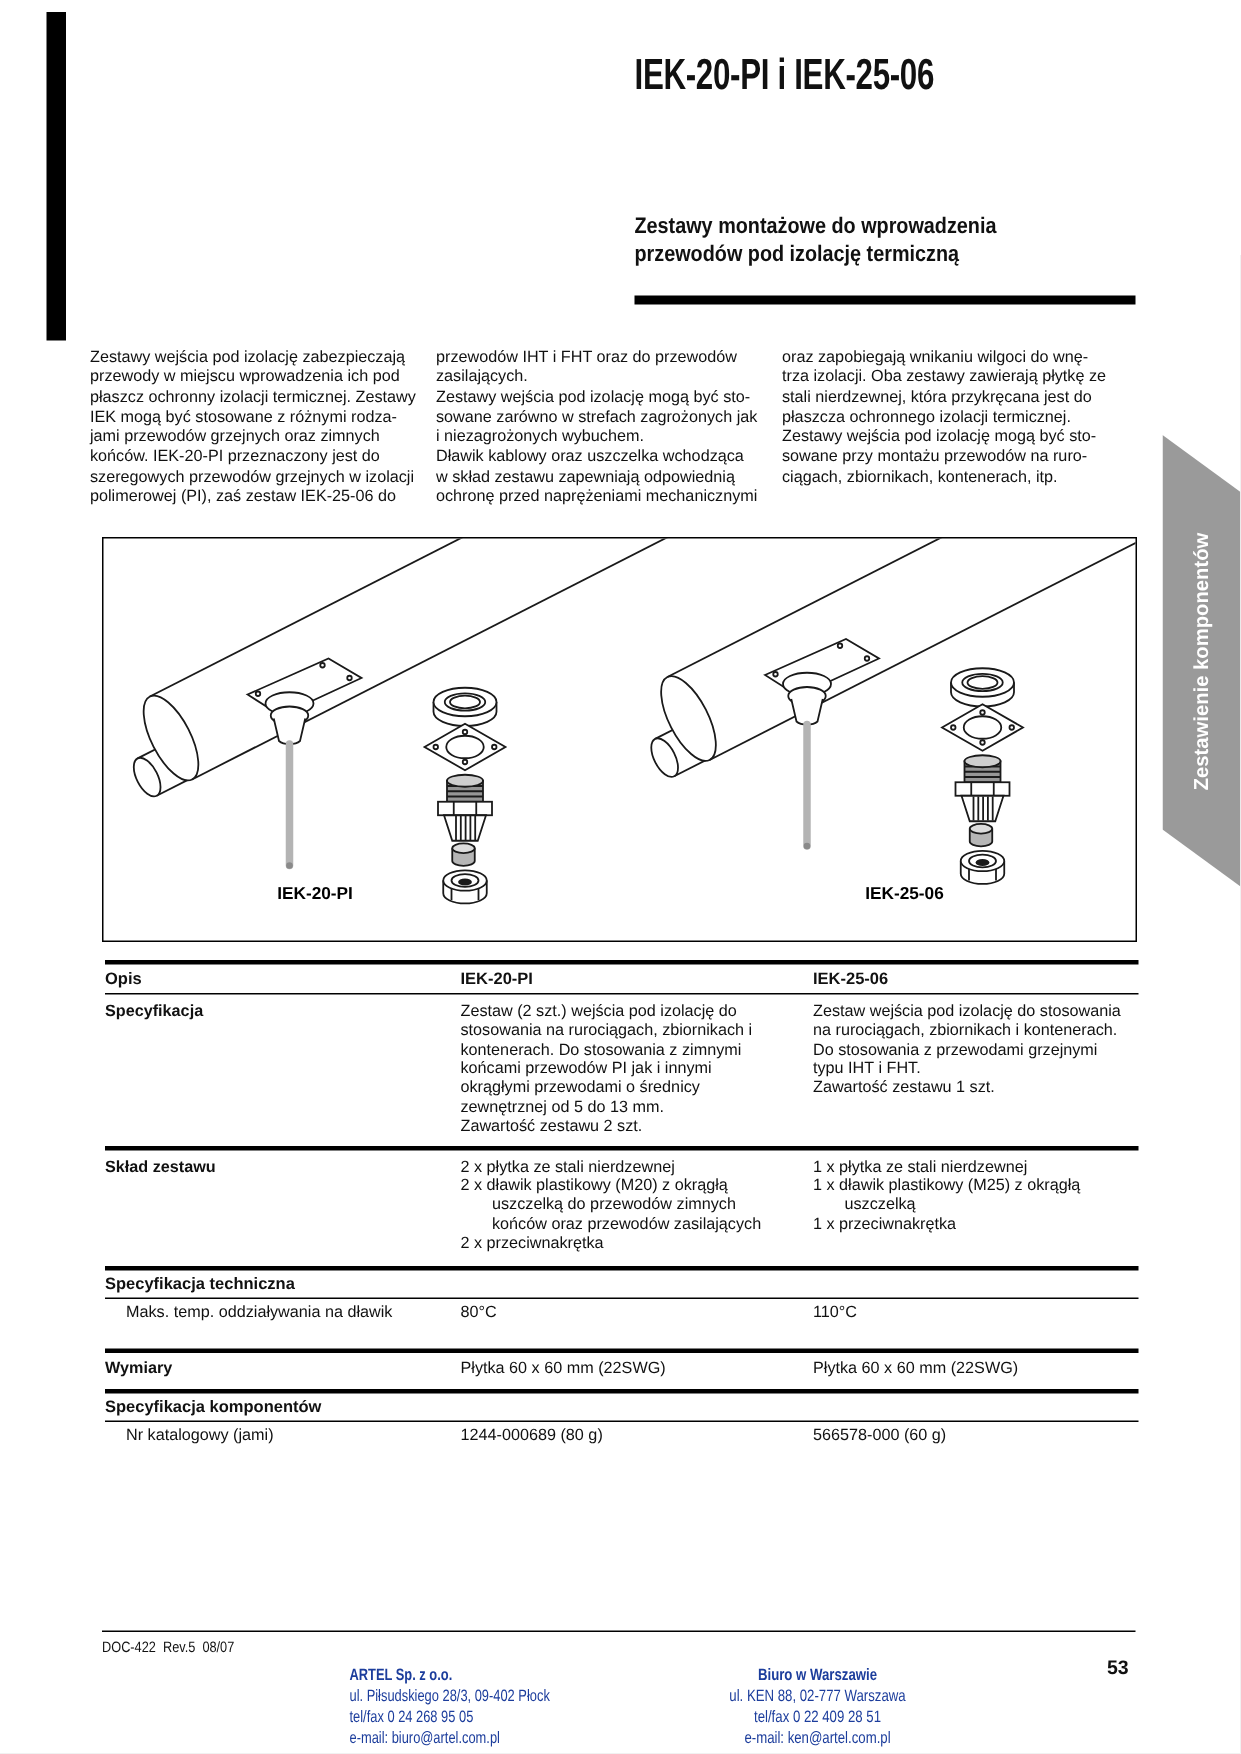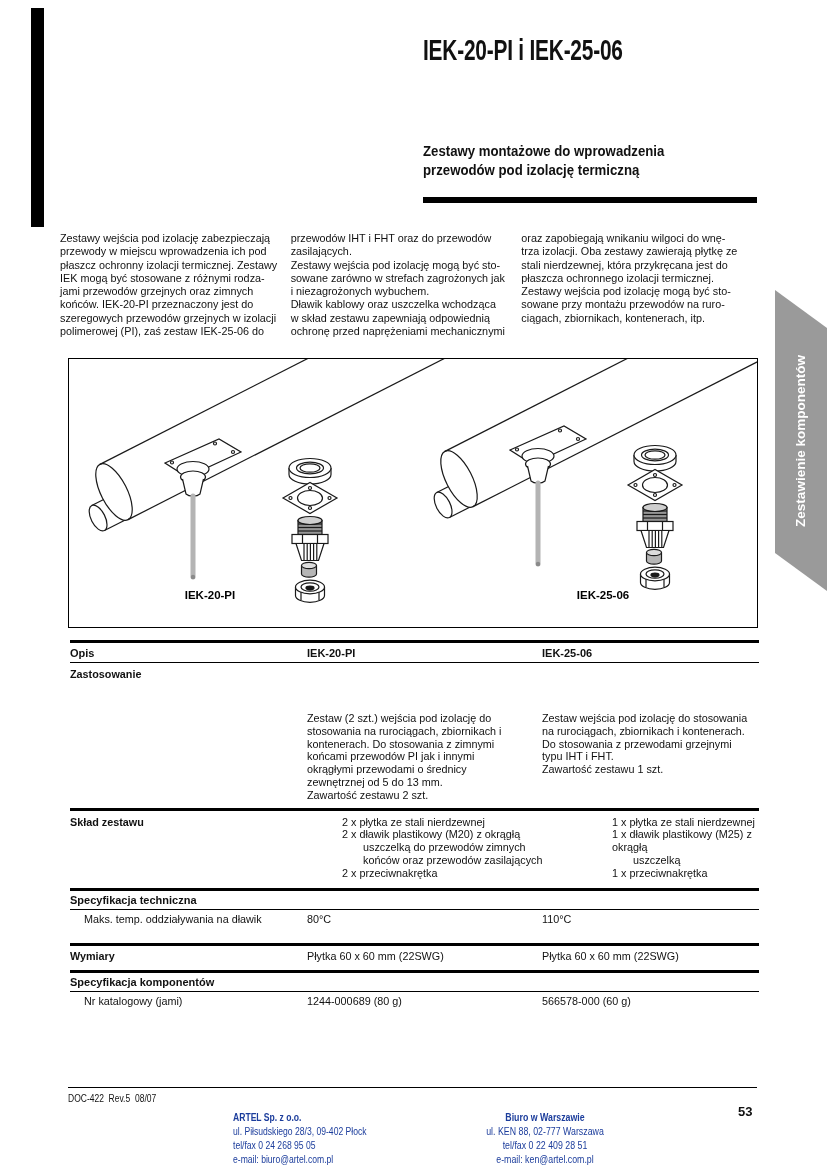--- a/index.html
+++ b/index.html
@@ -26,24 +26,24 @@
   .figlabel{font-family:"Liberation Sans",sans-serif;font-size:11.5px;font-weight:bold;fill:#000;}
   
   .spec{left:70px;top:640px;width:689px;font-size:10.8px;}
   .rule-thick{height:3px;background:#000;}
   .rule-thin{height:1px;background:#000;}
   .trow{display:grid;grid-template-columns:237px 235px 1fr;}
   .thead{padding:4px 0 3px 0;font-weight:bold;font-size:11px;}
   .tcell{line-height:12.8px;}
   .lbl-b{font-weight:bold;}
   .indent{padding-left:14px;}
-  .preline{white-space:pre-line;margin-top:44px;}
+  .preline{white-space:pre-line;}
   .prewrap{white-space:pre-wrap;}
   .r-zast{padding:5px 0 6px 0;}
-  .r-sklad{padding:5px 0 8px 0;gap:35px;}
+  .r-sklad{padding:5px 0 8px 0;}
   .r-sect{padding:3px 0 3px 0;font-weight:bold;font-size:11px;}
   .r-small{padding:3px 0 18px 0;}
   .r-wym{padding:4px 0 7px 0;}
   
   .footer-rule{left:68px;top:1087px;width:689px;height:1px;background:#000;}
   .doc-ref{left:68px;top:1093px;font-size:10px;white-space:pre;transform:scaleX(.85);transform-origin:left top;}
   .office{line-height:14px;font-size:11px;font-weight:bold;}
   .office .ln{font-weight:normal;}
   .office1{left:233px;top:1110px;transform:scaleX(.78);transform-origin:left top;white-space:nowrap;}
   .office2{left:435px;top:1110px;width:220px;text-align:center;transform:scaleX(.8);transform-origin:center top;white-space:nowrap;}
@@ -175,21 +175,21 @@
   <div class="abs spec">
     <div class="rule-thick"></div>
     <div class="trow thead">
       <div>Opis</div>
       <div>IEK-20-PI</div>
       <div>IEK-25-06</div>
     </div>
     <div class="rule-thin"></div>
 
     <div class="trow r-zast">
-      <div class="tcell lbl-b">Zastosowanie</div>
+      <div class="tcell lbl-b">Specyfikacja</div>
       <div class="tcell preline">Zestaw (2 szt.) wejścia pod izolację do
 stosowania na rurociągach, zbiornikach i
 kontenerach. Do stosowania z zimnymi
 końcami przewodów PI jak i innymi
 okrągłymi przewodami o średnicy
 zewnętrznej od 5 do 13 mm.
 Zawartość zestawu 2 szt.</div>
       <div class="tcell preline">Zestaw wejścia pod izolację do stosowania
 na rurociągach, zbiornikach i kontenerach.
 Do stosowania z przewodami grzejnymi

